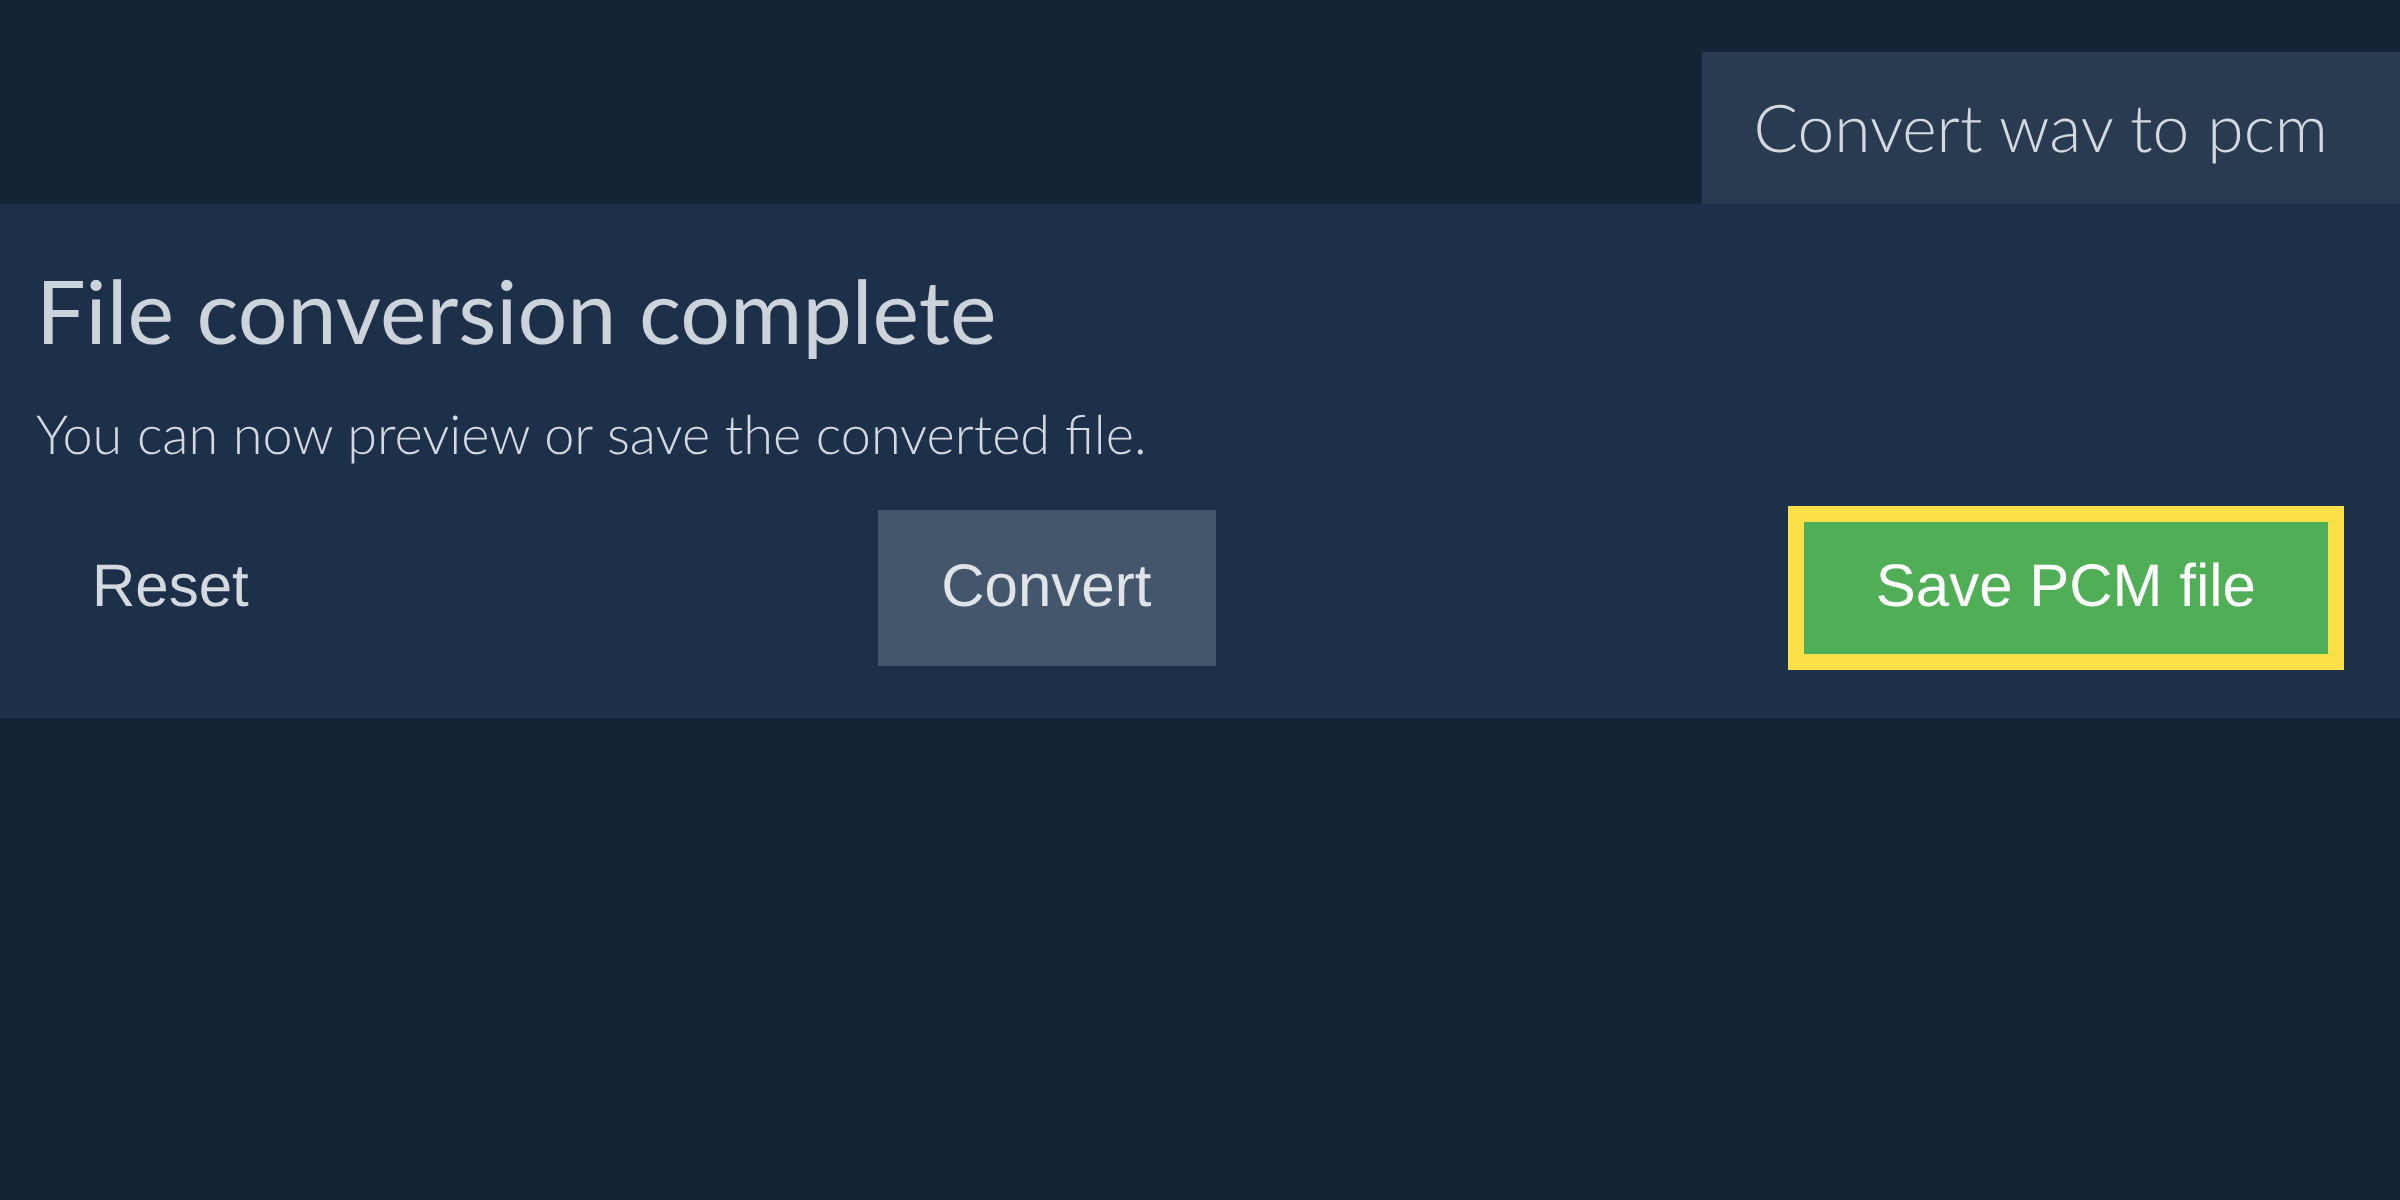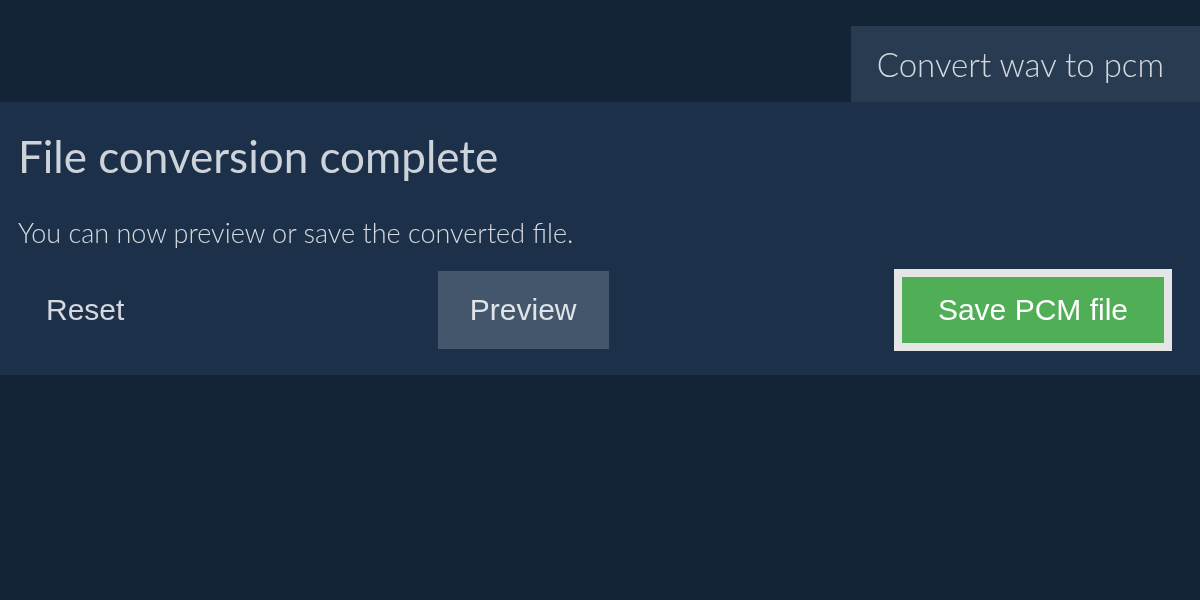--- a/index.html
+++ b/index.html
@@ -28,21 +28,21 @@
       cursor: pointer;
     }
     .panel {
       background: #1d3049;
       padding: 28px 18px 24px 18px;
     }
     .heading {
       color: #cdd3da;
       font-size: 44px;
       font-weight: 400;
-      margin-bottom: 34px;
+      margin-bottom: 18px;
     }
     .subtext {
       color: #d4d9df;
       font-size: 27px;
       font-weight: 300;
       margin-bottom: 20px;
     }
     .button-row {
       display: flex;
       align-items: center;
@@ -66,35 +66,35 @@
       background: #44566c;
       border: none;
       cursor: pointer;
       padding: 22px 32px;
     }
     .btn-save {
       color: #ffffff;
       font-size: 30px;
       font-weight: 300;
       background: #4fae56;
-      border: 8px solid #e5e5e5;
+      border: 8px solid #fde047;
       cursor: pointer;
       padding: 16px 36px;
     }
   </style>
 </head>
 <body>
 
 <div class="tab-container">
   <div class="tab">
     <span>Convert wav to pcm</span>
   </div>
 </div>
 
 <div class="panel">
   <h1 class="heading">File conversion complete</h1>
   <p class="subtext">You can now preview or save the converted file.</p>
   <div class="button-row">
     <button class="btn-reset">Reset</button>
-    <button class="btn-preview">Preview</button>
+    <button class="btn-preview">Convert</button>
     <button class="btn-save">Save PCM file</button>
   </div>
 </div>
 
 </body></html>

